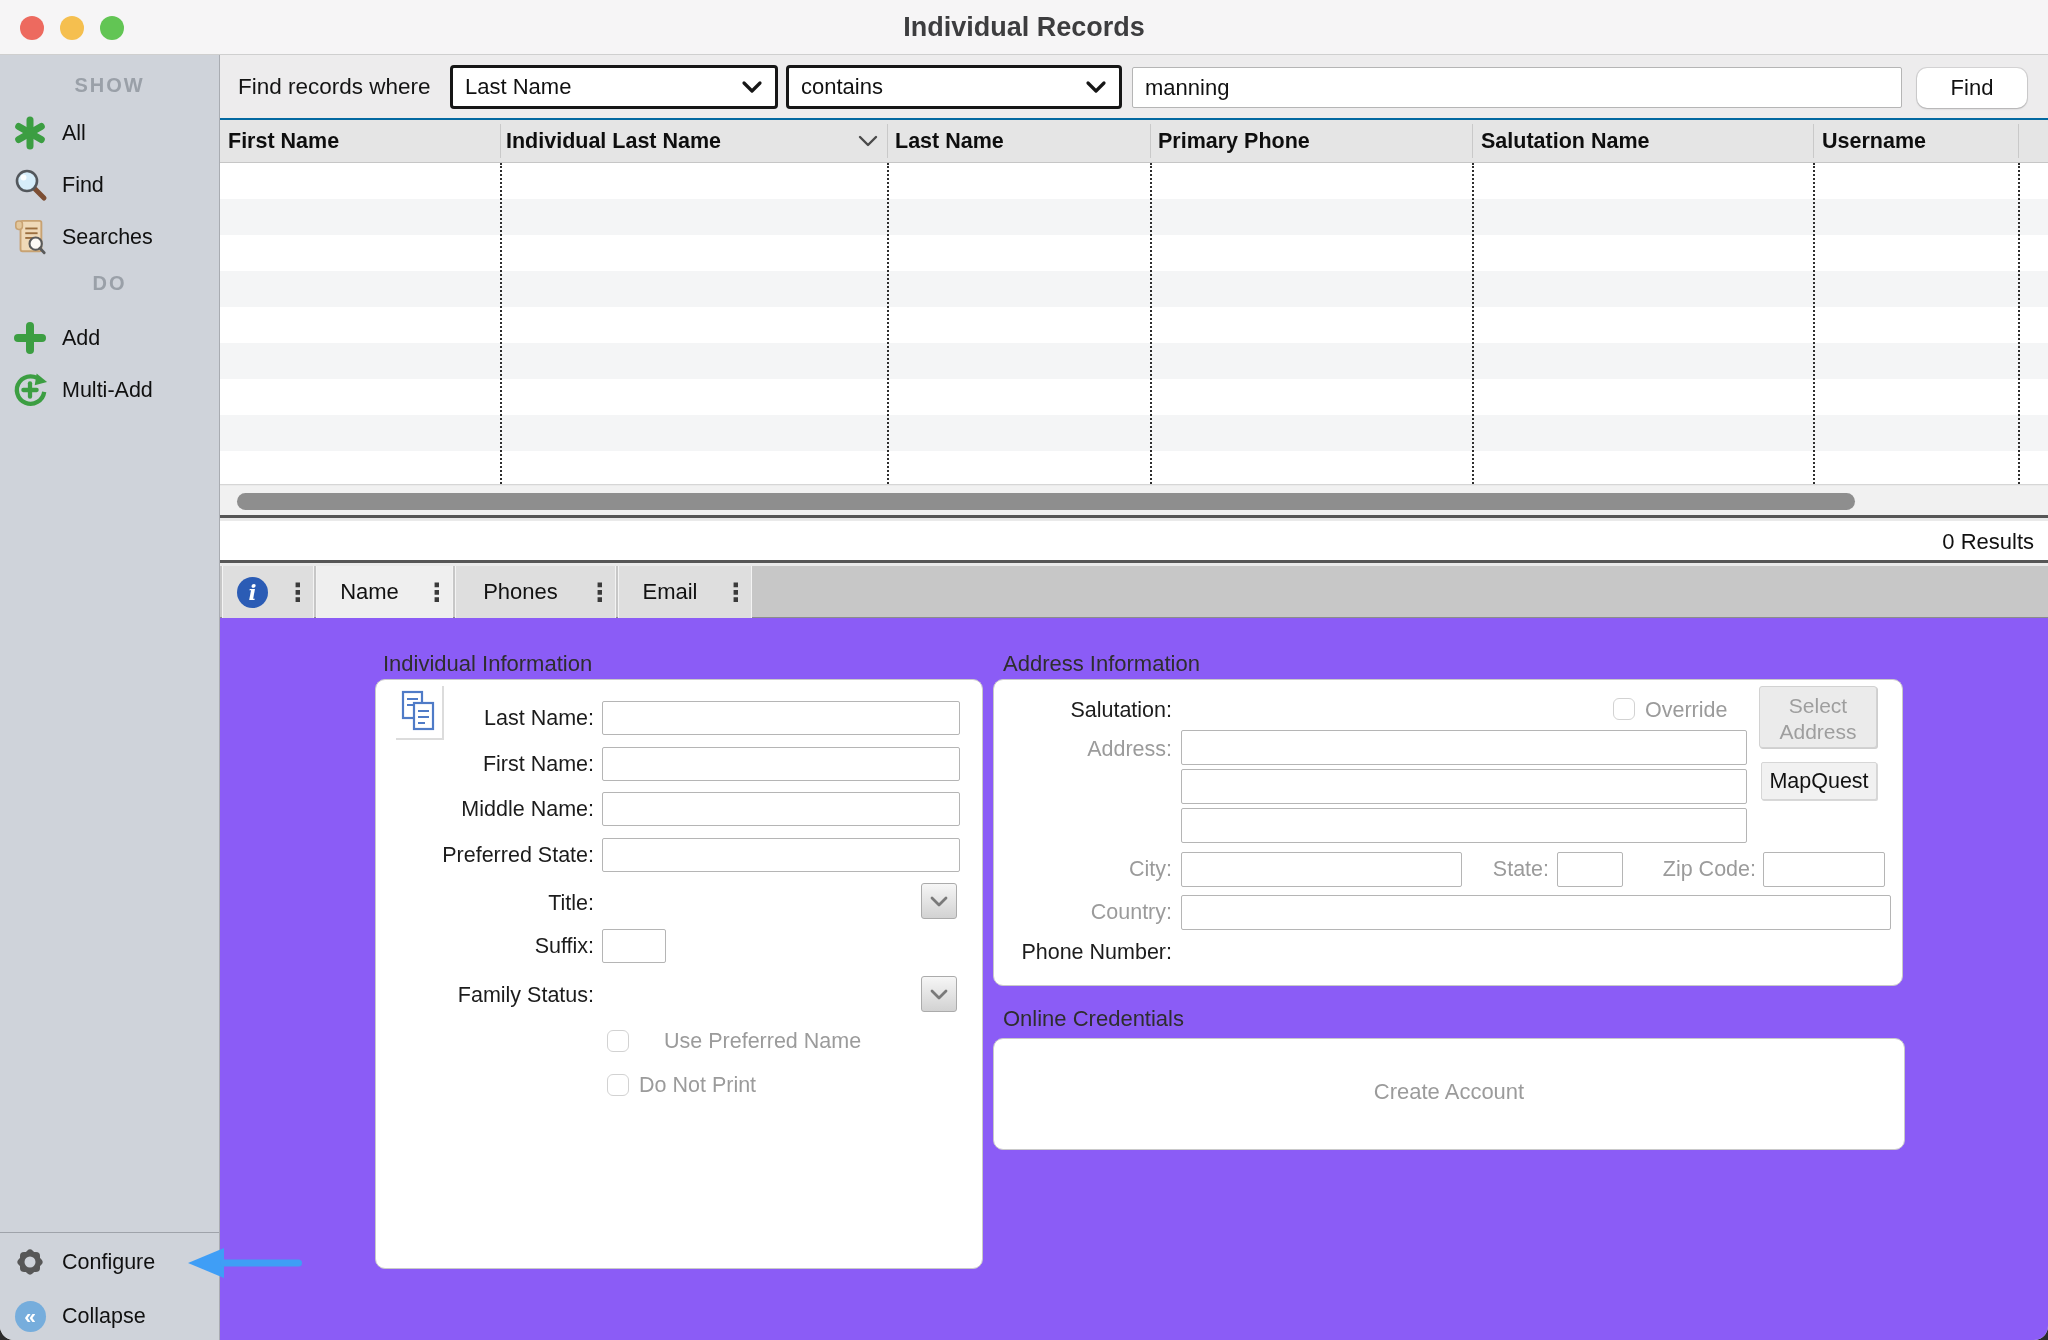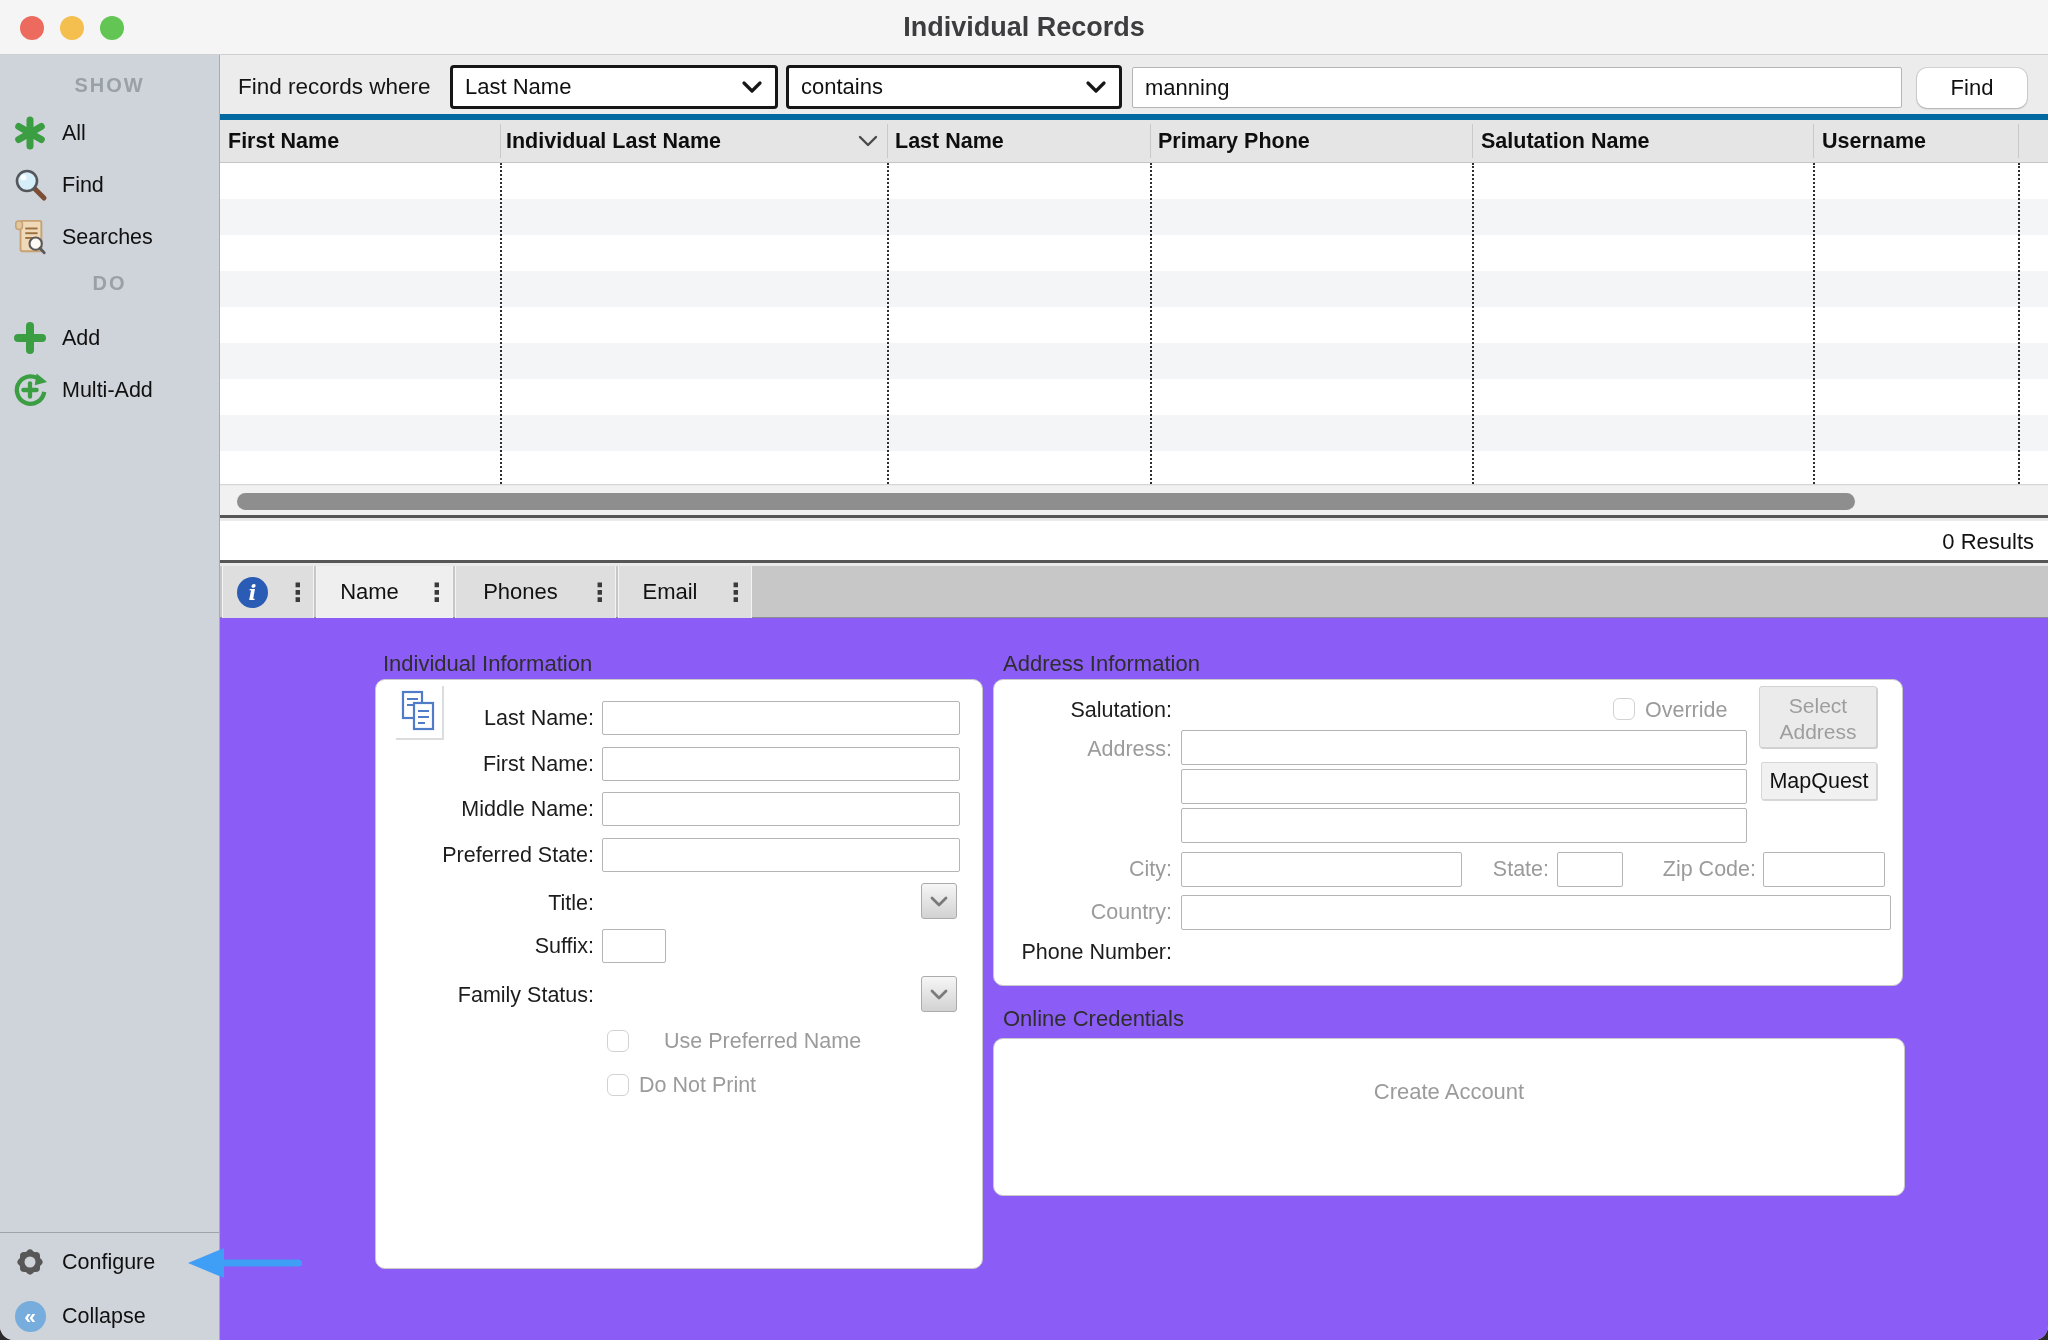--- a/index.html
+++ b/index.html
@@ -20,21 +20,21 @@
   .side-item { position:absolute; left:0; width:100%; height:44px; display:flex; align-items:center; cursor:default; }
   .side-icon { width:36px; height:40px; margin-left:12px; display:flex; align-items:center; justify-content:center; flex:0 0 auto; }
   .side-label { margin-left:14px; font-size:21.5px; color:#101010; }
   .side-sep { position:absolute; left:0; top:1177px; width:100%; border-top:1px solid #9FA3AA; }
   .collapse-circle { width:31px; height:31px; border-radius:50%; background:#76ADDC; color:#fff; display:flex; align-items:center; justify-content:center; font-size:21px; font-weight:bold; }
 
   
   .main { position:absolute; left:220px; top:55px; width:1828px; height:1285px; }
 
   
-  .findbar { position:absolute; left:0; top:0; width:1828px; height:65px; background:#EDECED; border-bottom:6px solid #0369a1; }
+  .findbar { position:absolute; left:0; top:0; width:1828px; height:65px; background:#EDECED; border-bottom:2px solid #0369a1; }
   .findbar-label { position:absolute; left:18px; top:0; height:63px; line-height:63px; font-size:22.5px; color:#141414; }
   .black-select { position:absolute; top:10px; height:44px; background:#fff; border:3px solid #161616; border-radius:4px; display:flex; align-items:center; justify-content:space-between; padding:0 12px; font-size:22px; color:#111; cursor:default; }
   .sel-field { left:230px; width:328px; }
   .sel-op    { left:566px; width:336px; }
   .search-input { position:absolute; left:912px; top:12px; width:770px; height:41px; border:1.5px solid #B5B5B5; border-radius:2px; background:#fff; font-size:22px; color:#111; padding:0 12px; font-family:inherit; }
   .find-btn { position:absolute; left:1697px; top:13px; width:110px; height:40px; background:#fff; border:none; border-radius:10px; font-size:22px; color:#111; font-family:inherit; box-shadow:0 0 0 1px rgba(0,0,0,0.10), 0 1px 2px rgba(0,0,0,0.18); cursor:default; }
 
   
   .thead { position:absolute; left:0; top:65px; width:1828px; height:43px; background:#E5E5E5; border-bottom:1px solid #C6C6C6; }
   .th { position:absolute; top:0; height:43px; line-height:43px; font-size:21.5px; font-weight:bold; color:#0e0e0e; white-space:nowrap; }
@@ -65,21 +65,21 @@
 
   
   .content { position:absolute; left:0; top:563px; width:1828px; height:722px; background:#8b5cf6; }
   .sec-title { position:absolute; font-size:22px; color:#2e2e2e; }
   .panel { position:absolute; background:#fff; border:1px solid #C9C9C9; border-radius:10px; }
   .ii-title { left:163px; top:33px; }
   .ii-panel { left:155px; top:61px; width:608px; height:590px; }
   .ai-title { left:783px; top:33px; }
   .ai-panel { left:773px; top:61px; width:910px; height:307px; }
   .oc-title { left:783px; top:388px; }
-  .oc-panel { left:773px; top:420px; width:912px; height:158px;padding-left:32px; }
+  .oc-panel { left:773px; top:420px; width:912px; height:112px;padding-left:32px; }
 
   .form-label { position:absolute; height:34px; line-height:34px; font-size:21.5px; color:#1c1c1c; text-align:right; white-space:nowrap; }
   .gray { color:#9B9B9B; }
   .tinput { position:absolute; height:34px; border:1.5px solid #B5B5B5; border-radius:2px; background:#fff; font-size:21px; padding:0 8px; font-family:inherit; color:#111; }
 
   .copy-btn { position:absolute; left:20px; top:6px; width:48px; height:54px; background:#fff; border-right:2px solid #DCDCDC; border-bottom:2px solid #DCDCDC; display:flex; align-items:center; justify-content:center; }
 
   .drop-btn { position:absolute; width:36px; height:36px; background:linear-gradient(#f6f6f6,#d2d2d2); border:1px solid #ABABAB; border-radius:3px; display:flex; align-items:center; justify-content:center; cursor:default; }
 
   .checkbox { position:absolute; width:22px; height:22px; background:#fff; border:1.5px solid #D2D2D2; border-radius:6px; }

